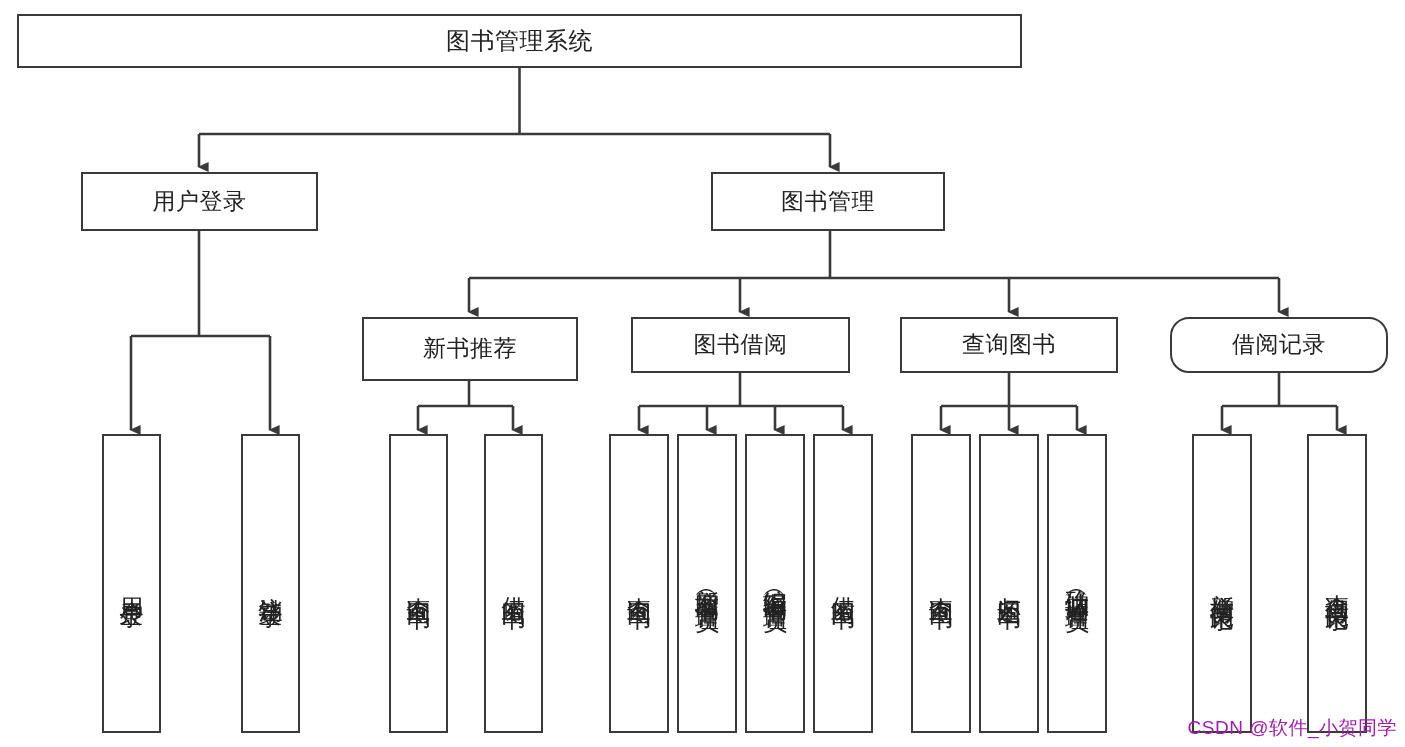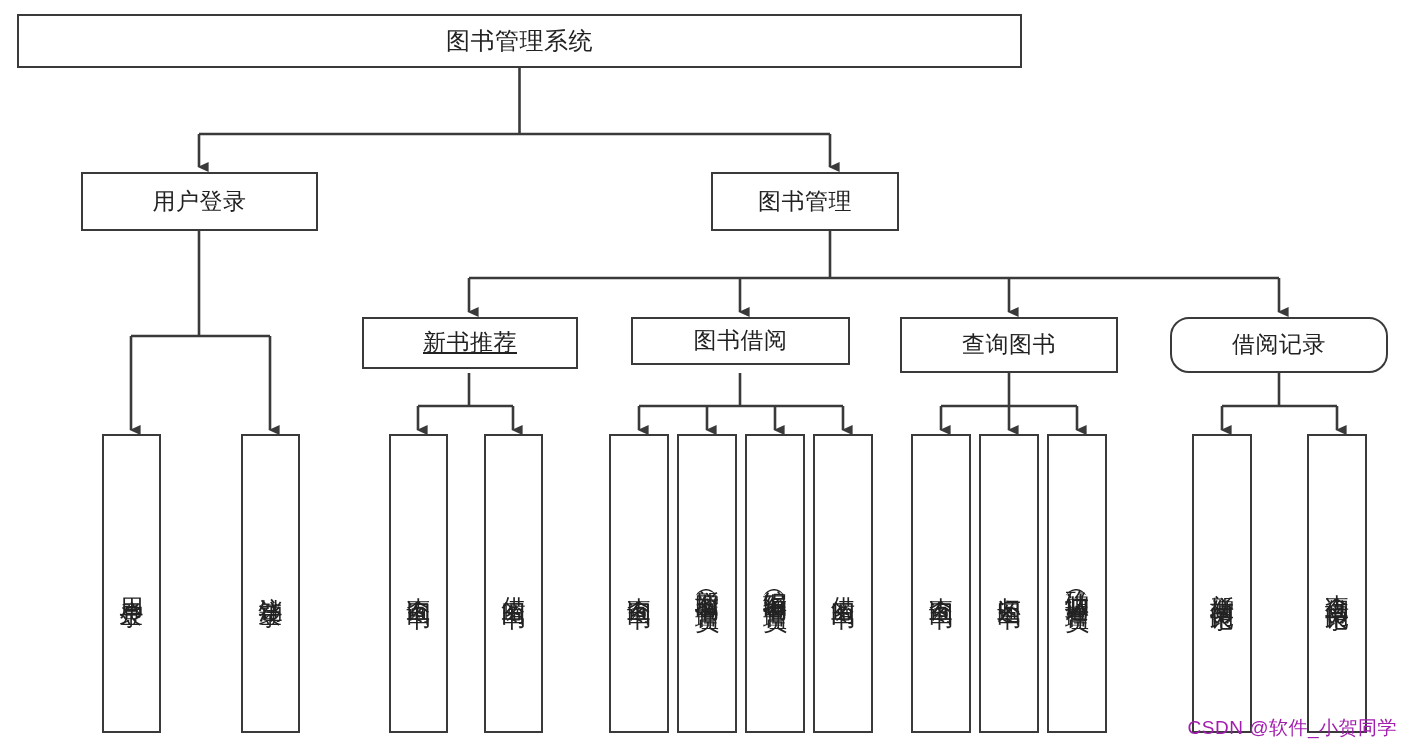--- a/index.html
+++ b/index.html
@@ -129,28 +129,28 @@
     </g>
   </svg>
 
   <div class="node node-h node-root" style="left:17px; top:14px; width:1005px; height:54px;">
     <span>图书管理系统</span>
   </div>
 
   <div class="node node-h" style="left:81px; top:172px; width:237px; height:59px;">
     <span>用户登录</span>
   </div>
-  <div class="node node-h" style="left:711px; top:172px; width:188px; height:59px;">
+  <div class="node node-h" style="left:711px; top:172px; width:234px; height:59px;">
     <span>图书管理</span>
   </div>
 
-  <div class="node node-h" style="left:362px; top:317px; width:216px; height:52px;text-decoration:underline;">
+  <div class="node node-h" style="left:362px; top:317px; width:216px; height:64px;">
     <span>新书推荐</span>
   </div>
-  <div class="node node-h" style="left:631px; top:317px; width:219px; height:48px;">
+  <div class="node node-h" style="left:631px; top:317px; width:219px; height:56px;">
     <span>图书借阅</span>
   </div>
   <div class="node node-h" style="left:900px; top:317px; width:218px; height:56px;">
     <span>查询图书</span>
   </div>
   <div class="node node-h" style="left:1170px; top:317px; width:218px; height:56px;border-radius:19px;">
     <span>借阅记录</span>
   </div>
 
   <div class="node node-v" style="left:102px; top:434px; width:59px; height:299px;">

